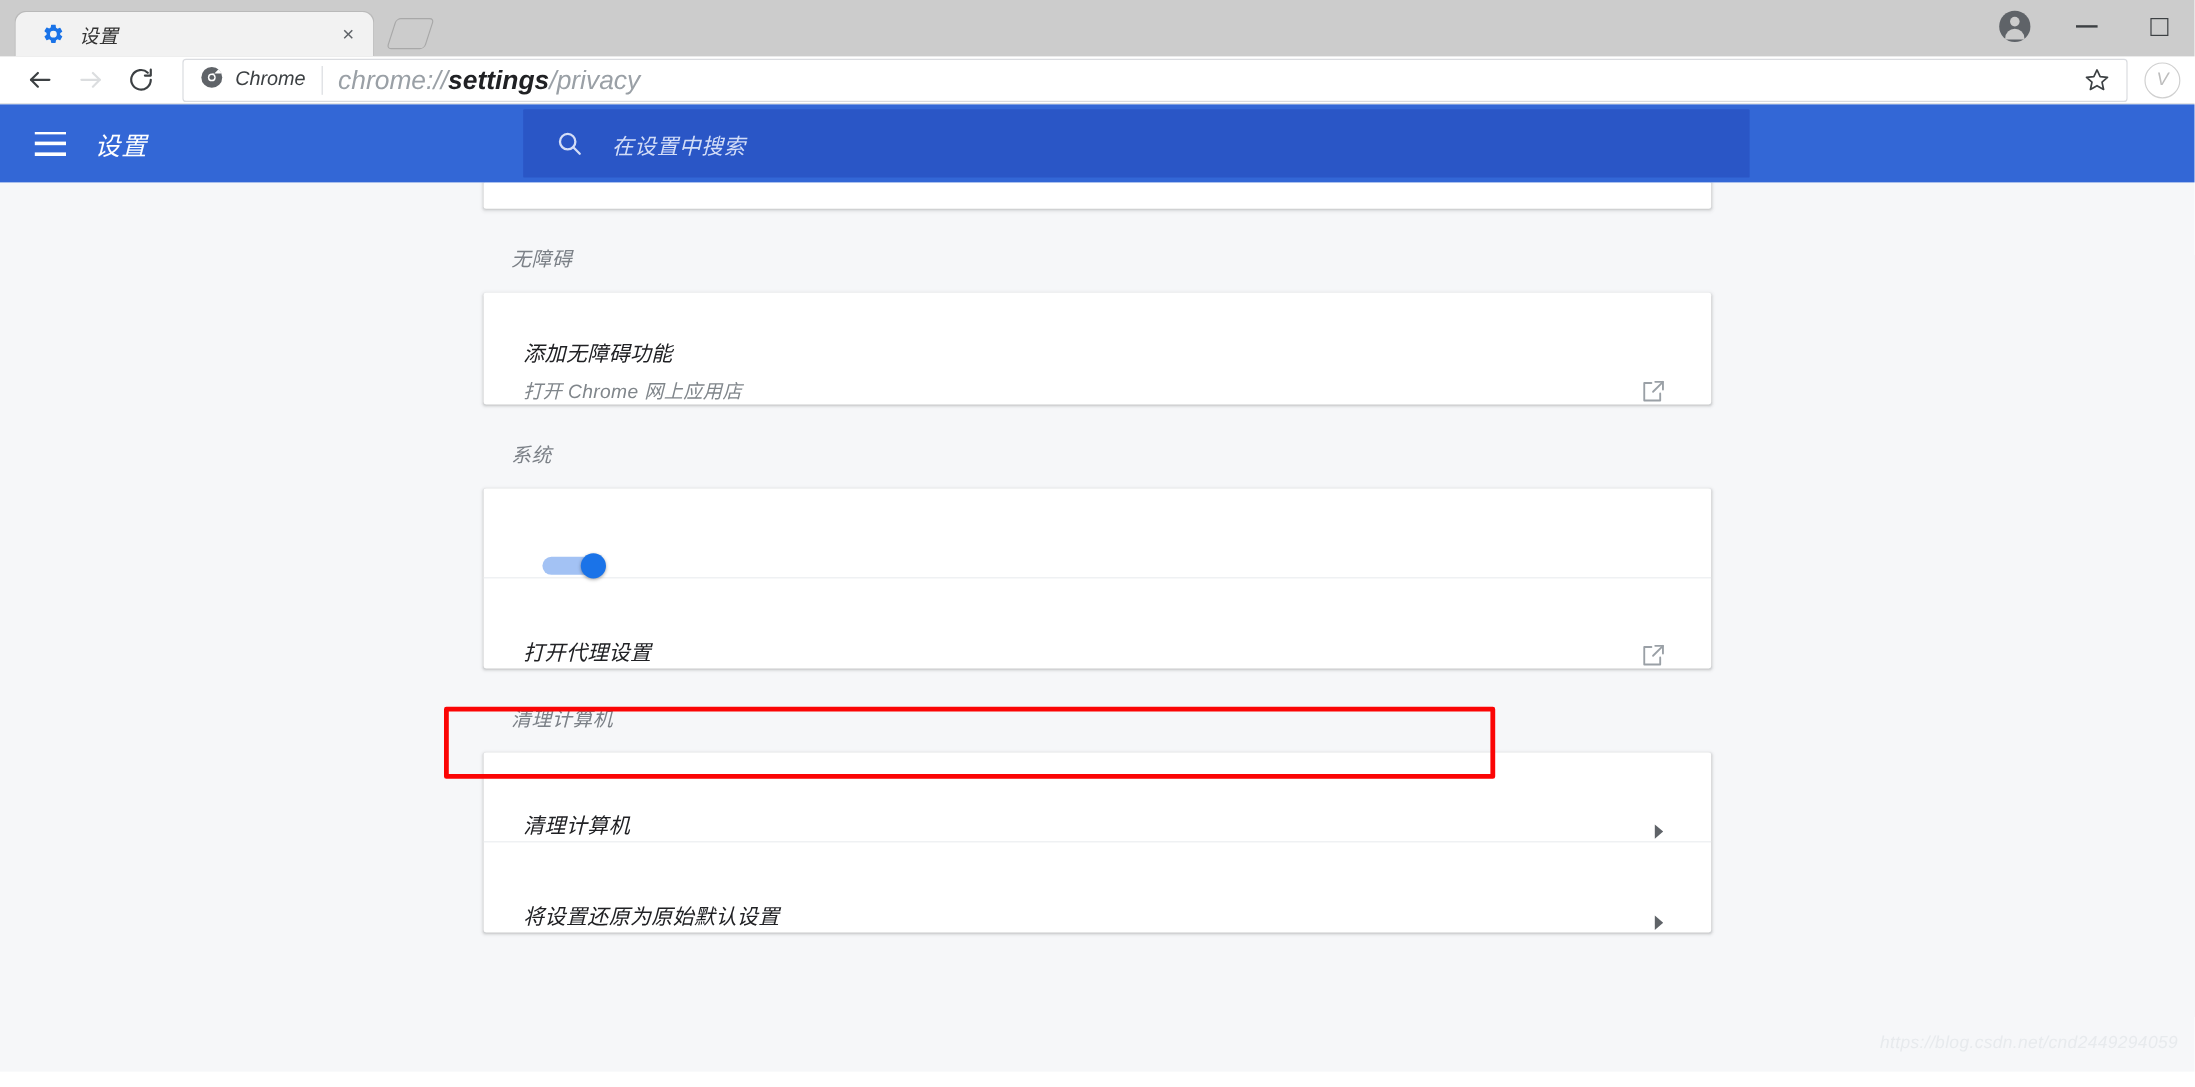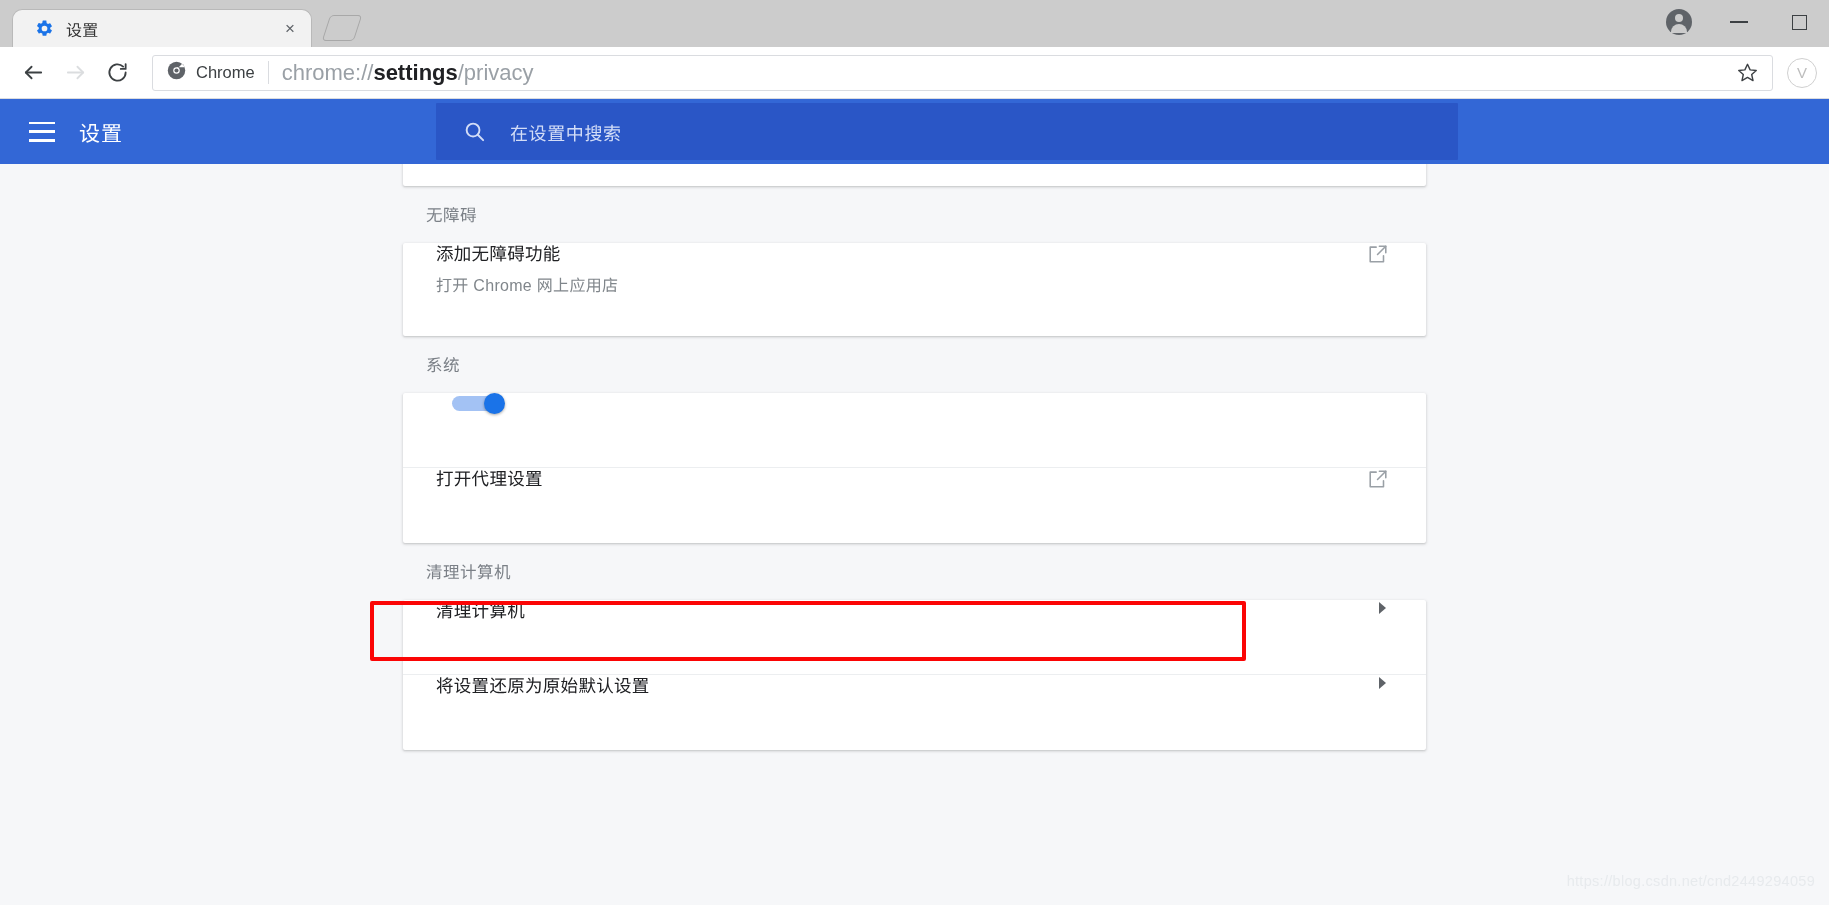--- a/index.html
+++ b/index.html
@@ -13,20 +13,21 @@
     background: #ffffff;
   }
 
   
   .browser-window {
     position: relative;
     width: 1829px;
     height: 906px;
     background: #ffffff;
     overflow: hidden;
+    font-style: italic;
   }
 
   .titlebar {
     position: relative;
     height: 47px;
     background: #cccccc;
     display: flex;
     align-items: flex-end;
   }
 
@@ -142,21 +143,21 @@
     transform: translateX(-50%);
     width: 16px; height: 9px;
     border-radius: 8px 8px 0 0;
     background: #cccccc;
   }
   .min-glyph { width: 18px; height: 1.5px; background: #3c4043; }
   .max-glyph { width: 15px; height: 15px; border: 1.5px solid #3c4043; }
 
   
   .toolbar {
-    height: 52px;
+    height: 40px;
     background: #ffffff;
     display: flex;
     align-items: center;
     padding: 0 12px;
     border-bottom: 1px solid #dadce0;
   }
   .nav-btn {
     width: 42px; height: 42px;
     display: flex;
     align-items: center;
@@ -300,28 +301,28 @@
   .clipped-card {
     margin-top: -30px;
     height: 52px;
     position: relative;
     overflow: hidden;
   }
 
   .section-title {
     font-size: 16.5px;
     color: #7b8087;
-    margin: 16px 0 17px 23px;
+    margin: 29px 0 17px 23px;
     letter-spacing: .5px;
   }
 
   .row {
     height: 75px;
     display: flex;
-    align-items: flex-start;
+    align-items: flex-end;
     padding: 0 37px 0 33px;
     border-bottom: 1px solid #eceef0;
     cursor: pointer;
   }
   .row:last-child { border-bottom: none; }
 
   .row-text { flex: 1; min-width: 0; }
   .row-label {
     font-size: 17.5px;
     color: #202124;

